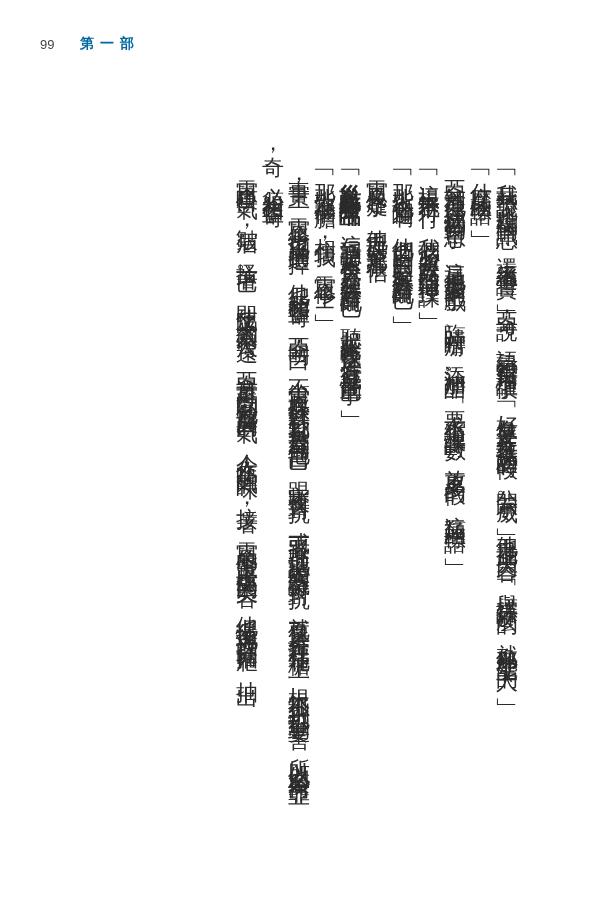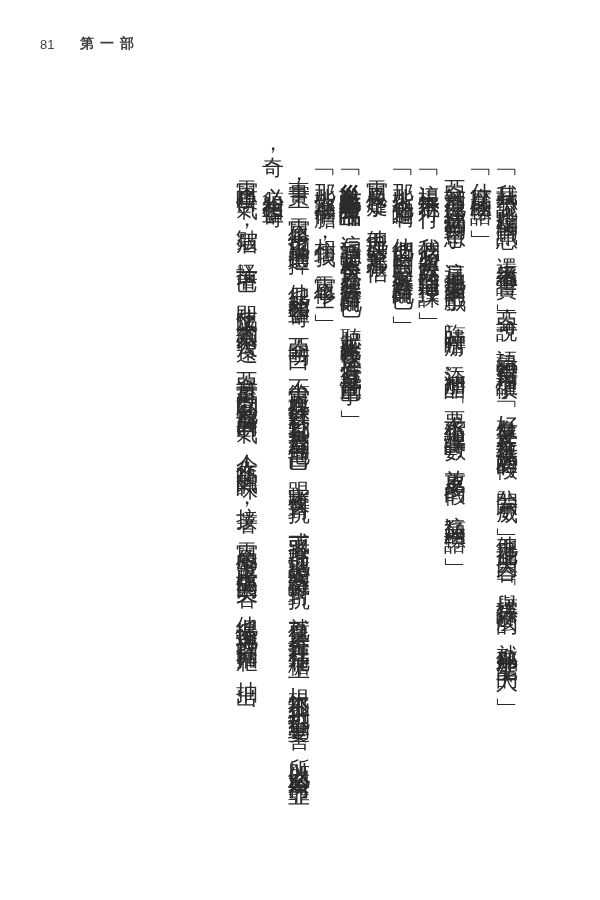--- a/index.html
+++ b/index.html
@@ -2,40 +2,40 @@
 <html><head>
 <meta charset="utf-8">
 <style>
   html, body { margin: 0; padding: 0; }
   body {
     width: 600px; height: 900px; background: #ffffff; position: relative; overflow: hidden;
     color: #2a2a2a;
   }
   .header { position: absolute; top: 34px; left: 40px; height: 20px; display: flex; align-items: center; }
   .page-num { font-family: "Liberation Sans", sans-serif; font-size: 13px; color: #444; width: 40px; }
-  .part { font-family: Liberation Serif, serif; font-weight: bold; font-size: 14px; letter-spacing: 6px; color: #404040; }
+  .part { font-family: Liberation Serif, serif; font-weight: bold; font-size: 14px; letter-spacing: 6px; color: #0369a1; }
   .body-text {
     position: absolute;
     top: 140px; right: 80px;
     height: 652px;
     writing-mode: vertical-rl;
     font-family: "DejaVu Serif", "Liberation Serif", serif;
     font-size: 22px;
     line-height: 26px;
     letter-spacing: 4px;
     color: #2b2b2b;
   }
   .para { margin: 0; padding: 0; text-indent: 1em; }
   .bold { font-weight: bold; }
 </style>
 </head>
 <body>
 
 <div class="header">
-  <span class="page-num">81</span>
+  <span class="page-num">99</span>
   <span class="part">第一部</span>
 </div>
 
 <div class="body-text">
   <p class="para"><span>「我只聽說了一些模糊的訊息，還未經過證實。」亞奇說，語氣變得更加謹慎了。「好像是要在主教抵達的時候，公開示威。」他再補了些內容：「舉標語什麼的，就像那些罷工的人。」</span></p>
   <p class="para"><span>「什麼樣的標語？」</span></p>
   <p class="para"><span>亞奇知道他已經成功釣到雷恩了。這是他最愛的把戲了，臨時瞎掰、添油加醋。「要求縮短上課時數，放更多的假，這類的標語。」</span></p>
   <p class="para"><span>「這根本就不可行。我們必須遵照政府的法律授課。」</span></p>
   <p class="para"><span>「那些人也知道啊。他們的目的只是要製造紛亂而已。」</span></p>
   <p class="para"><span>雷恩又起疑了，他再次研究著那張信。</span></p>

